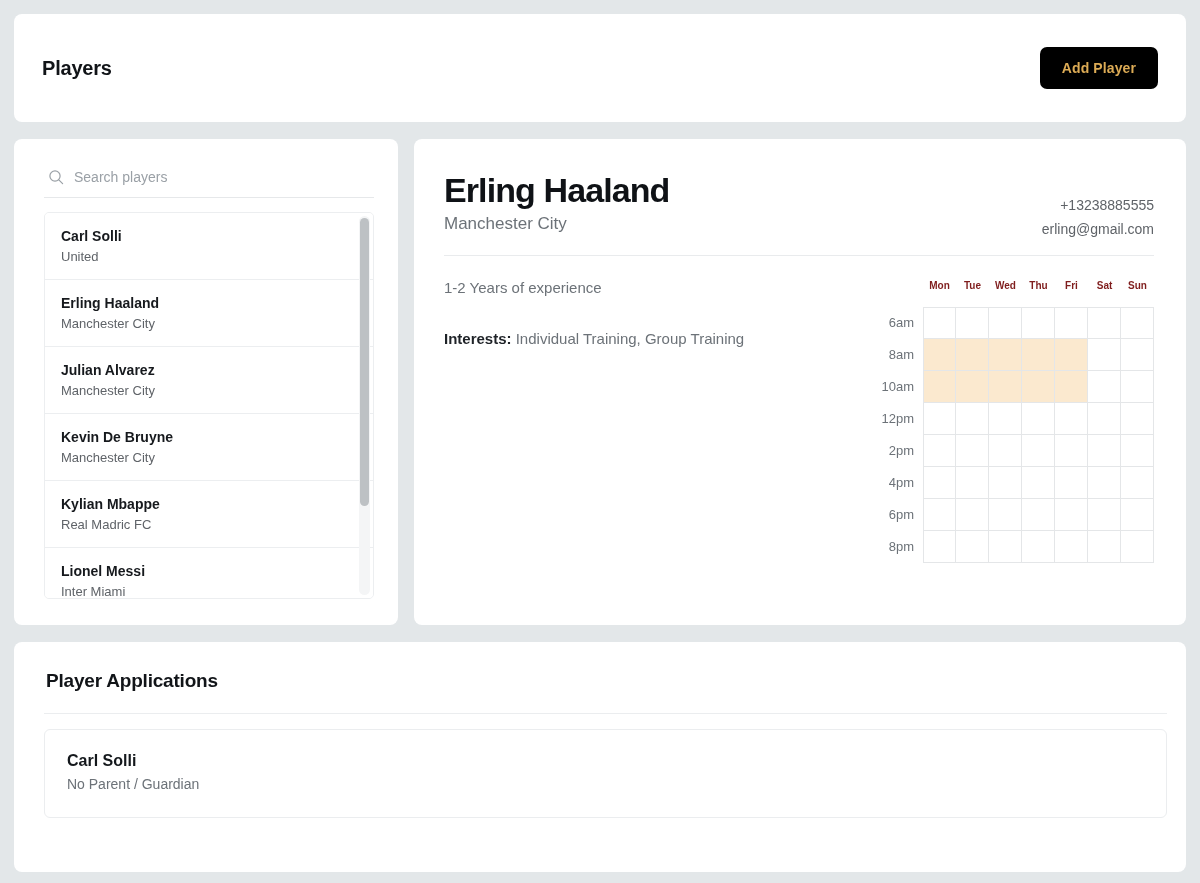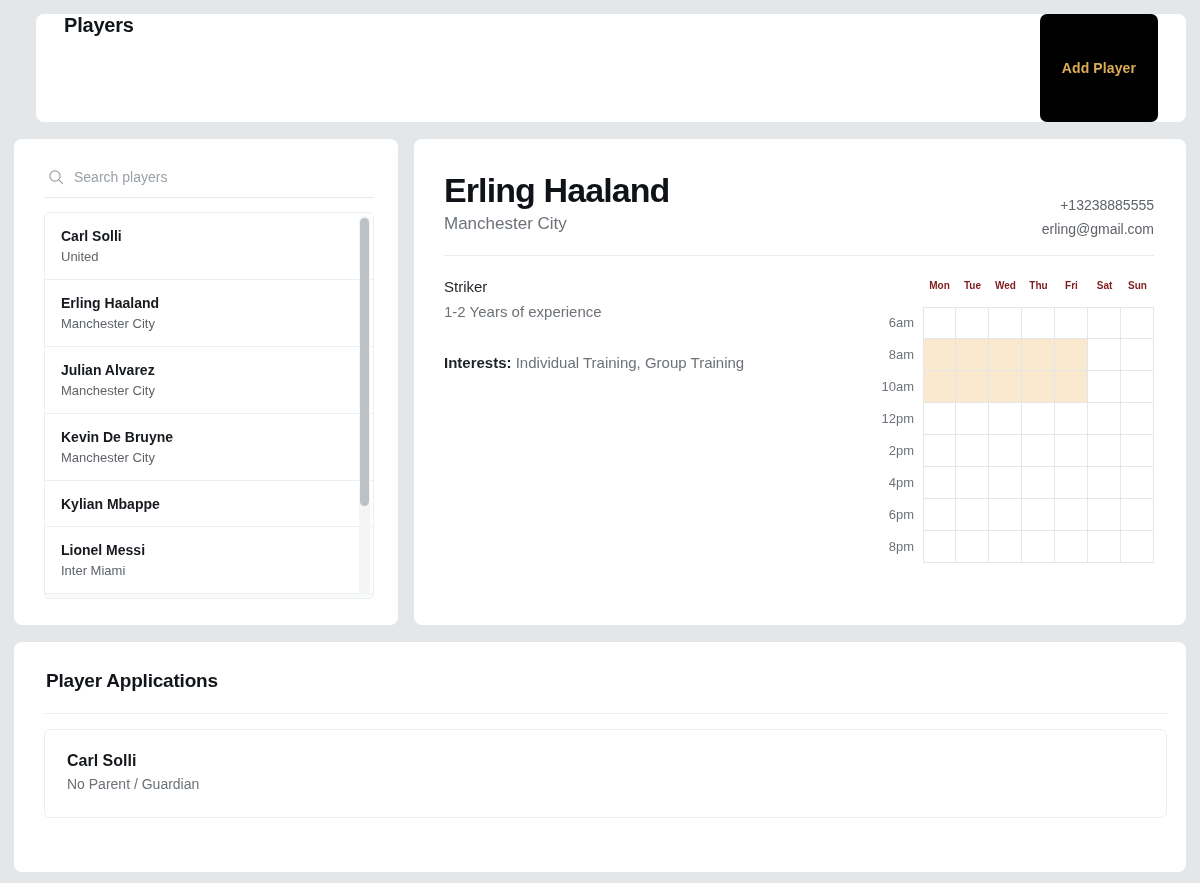--- a/index.html
+++ b/index.html
@@ -17,23 +17,23 @@
     background: #e3e7e9;
     position: relative;
   }
 
   
   .header-card {
     background: #ffffff;
     border-radius: 8px;
     height: 108px;
     display: flex;
+    align-items: center;
     justify-content: space-between;
     padding: 0 28px 0 28px;
-    margin-left: 22px;
   }
   .page-title {
     font-size: 20px;
     font-weight: bold;
     color: #111418;
     letter-spacing: -0.2px;
   }
   .add-player-btn {
     background: #000000;
     color: #dcab55;
@@ -276,20 +276,21 @@
             <div class="player-item">
               <div class="player-name">Julian Alvarez</div>
               <div class="player-team">Manchester City</div>
             </div>
             <div class="player-item">
               <div class="player-name">Kevin De Bruyne</div>
               <div class="player-team">Manchester City</div>
             </div>
             <div class="player-item">
               <div class="player-name">Kylian Mbappe</div>
+              <div class="player-team">Real Madric FC</div>
             </div>
             <div class="player-item">
               <div class="player-name">Lionel Messi</div>
               <div class="player-team">Inter Miami</div>
             </div>
           </div>
         <div class="scrollbar-track">
           <div class="scrollbar-thumb"></div>
         </div>
       </div>
@@ -302,21 +303,20 @@
           <div class="detail-team">Manchester City</div>
         </div>
         <div class="contact">
           <div>+13238885555</div>
           <div>erling@gmail.com</div>
         </div>
       </div>
 
       <div class="detail-body">
         <div class="bio">
-          <div class="bio-position">Striker</div>
           <div class="bio-exp">1-2 Years of experience</div>
           <div class="bio-interests">
             <b>Interests:</b>
             <span>Individual Training, Group Training</span>
           </div>
         </div>
 
         <div class="avail">
           <div class="avail-grid" id="avail-grid">
               <div class="corner-head"></div>

